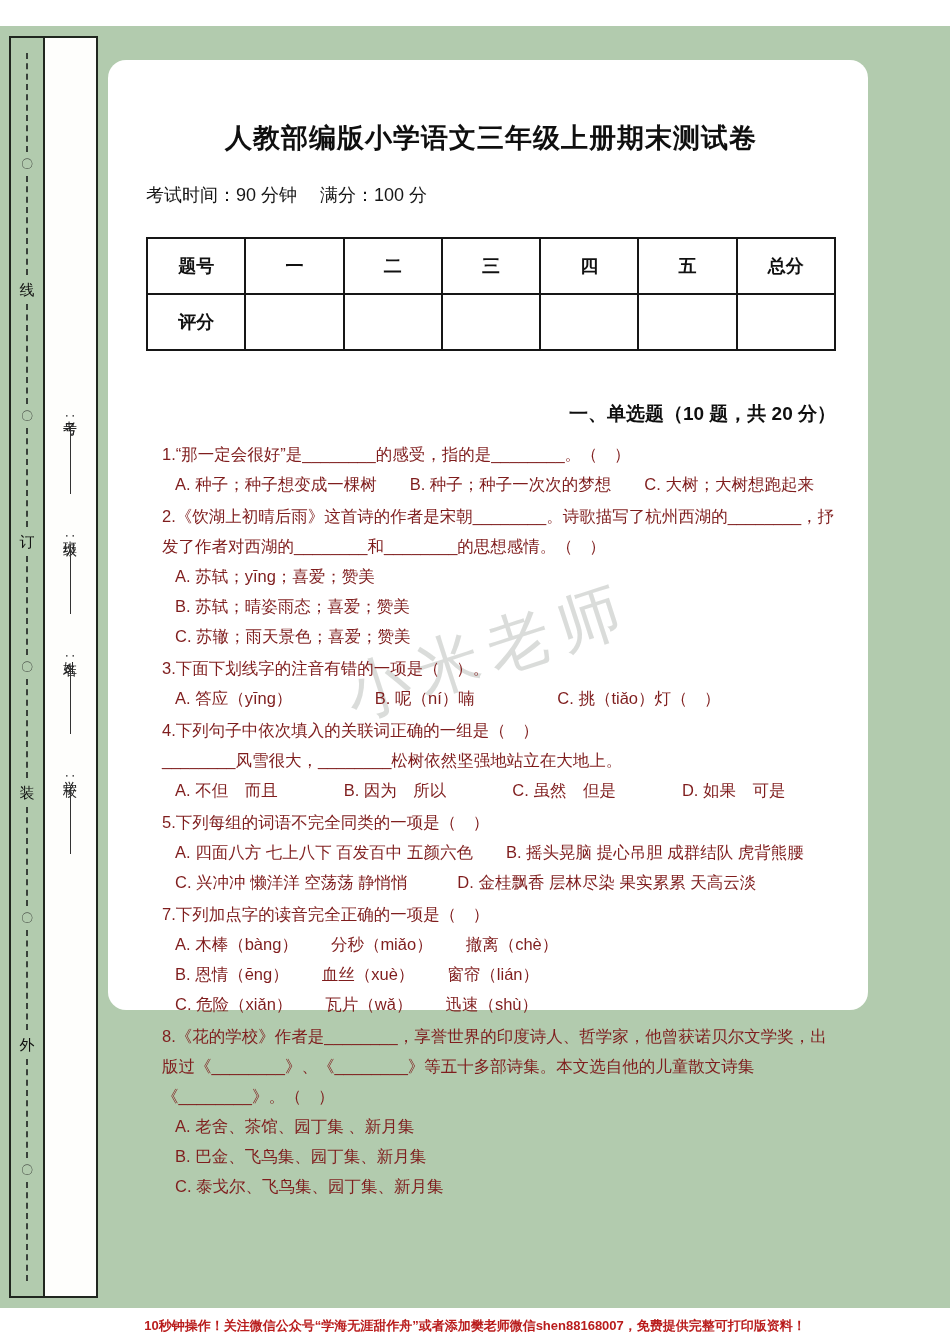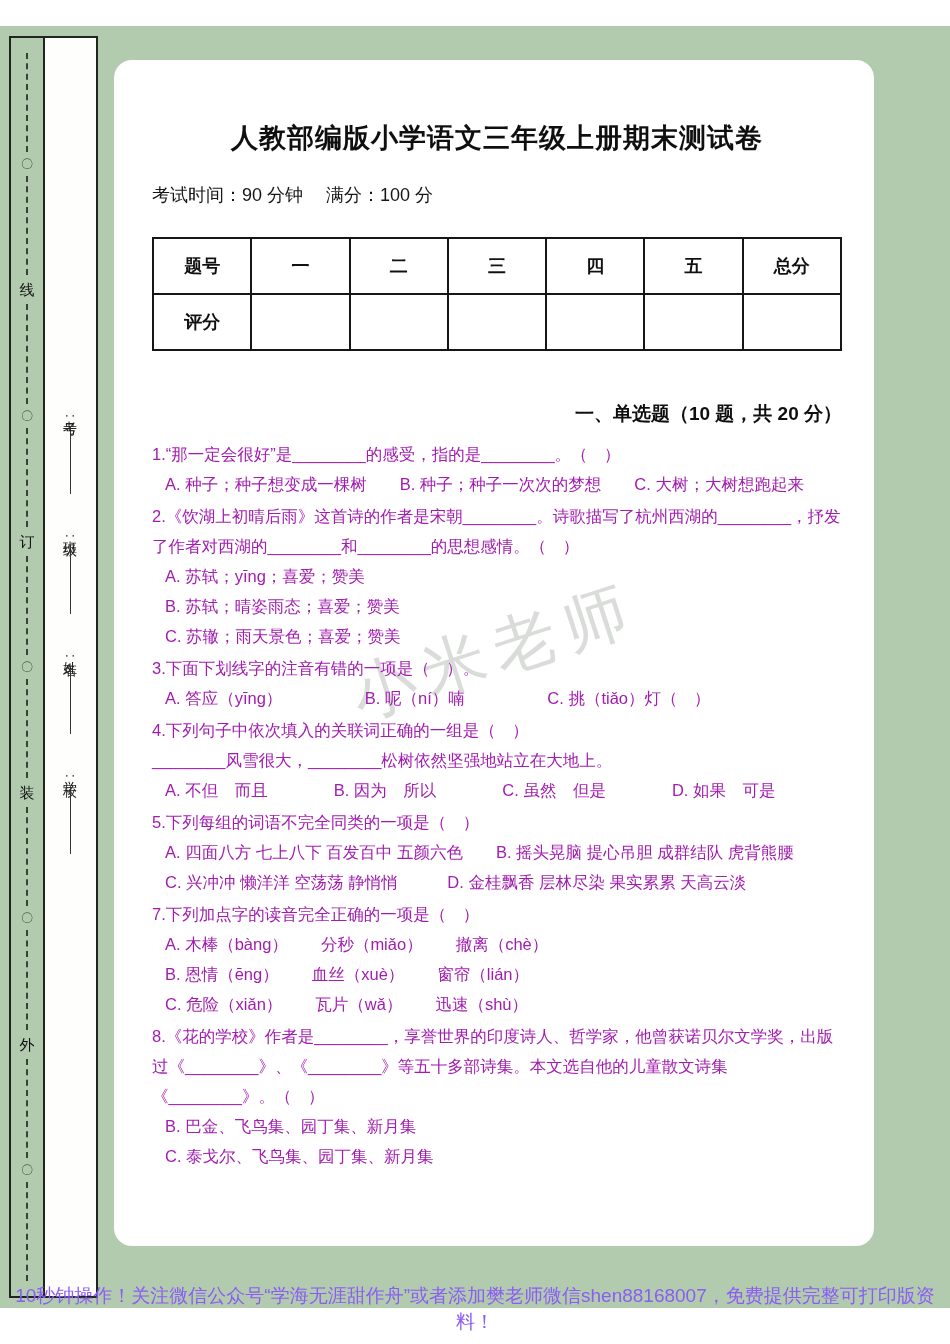--- a/index.html
+++ b/index.html
@@ -25,46 +25,46 @@
   .binding-inner{
     flex:1;background:#fefefc;box-sizing:border-box;
     display:flex;flex-direction:column;align-items:center;padding-top:372px;
   }
   .fill-field{display:flex;flex-direction:column;align-items:center;margin-bottom:36px;}
   .fill-label{writing-mode:vertical-lr;font-size:14px;color:#222;letter-spacing:2px;line-height:1;}
   .fill-line{width:0;border-left:1.5px solid #333;height:68px;margin-top:6px;}
 
   
   .paper{
-    position:absolute;left:114px;top:60px;width:760px;height:1186px;
+    position:absolute;left:108px;top:60px;width:760px;height:950px;
     background:#ffffff;border-radius:18px;box-sizing:border-box;
     padding:60px 32px 4px 38px;
   }
   .paper-title{text-align:center;font-size:27px;font-weight:700;color:#0f0f0f;letter-spacing:1px;}
   .paper-meta{text-align:left;font-size:18px;color:#161616;margin-top:27px;white-space:pre-wrap;}
   .score-table{width:100%;border-collapse:collapse;margin-top:30px;table-layout:fixed;}
   .score-table td{
     border:2px solid #161616;height:52px;text-align:center;vertical-align:middle;
     font-size:18px;color:#111;font-weight:600;
   }
   .score-table .rowlabel{font-weight:700;margin-left:34px;}
   .section-heading{margin-top:50px;font-size:19px;font-weight:700;color:#0f0f0f;text-align:right;}
   .questions{margin-top:12px;position:relative;z-index:2;}
   .q-block{margin-bottom:2px;}
-  .q-line{font-size:16.5px;line-height:30px;color:#a21caf;white-space:pre-wrap;word-break:normal;}
+  .q-line{font-size:16.5px;line-height:30px;color:#7f1d1d;white-space:pre-wrap;word-break:normal;margin-left:16px;}
   .q-ind{padding-left:13px;}
   .watermark{
     position:absolute;left:50%;top:592px;z-index:1;
     transform:translate(-50%,-50%) rotate(-18deg);
     font-size:64px;color:#8f968f;opacity:.32;letter-spacing:10px;
     white-space:nowrap;pointer-events:none;
   }
   .footer-note{
     position:absolute;left:0;right:0;bottom:9px;text-align:center;
-    font-size:19px;font-weight:400;color:#8b5cf6;
+    font-size:13px;font-weight:700;color:#b91c1c;
   }
 </style>
 </head>
 <body>
 
 <div class="green-bg"></div>
 
 <div class="binding-box">
   <div class="binding-outer" id="bindingOuter">
       <div class="dash-seg"></div>
@@ -162,20 +162,21 @@
         <div class="q-line q-ind">C. 兴冲冲 懒洋洋 空荡荡 静悄悄　　　D. 金桂飘香 层林尽染 果实累累 天高云淡</div>
       </div>
       <div class="q-block">
         <div class="q-line">7.下列加点字的读音完全正确的一项是（　）</div>
         <div class="q-line q-ind">A. 木棒（bàng）　　分秒（miǎo）　　撤离（chè）</div>
         <div class="q-line q-ind">B. 恩情（ēng）　　血丝（xuè）　　窗帘（lián）</div>
         <div class="q-line q-ind">C. 危险（xiǎn）　　瓦片（wǎ）　　迅速（shù）</div>
       </div>
       <div class="q-block">
         <div class="q-line">8.《花的学校》作者是________，享誉世界的印度诗人、哲学家，他曾获诺贝尔文学奖，出版过《________》、《________》等五十多部诗集。本文选自他的儿童散文诗集《________》。（　）</div>
+        <div class="q-line q-ind">A. 老舍、茶馆、园丁集 、新月集</div>
         <div class="q-line q-ind">B. 巴金、飞鸟集、园丁集、新月集</div>
         <div class="q-line q-ind">C. 泰戈尔、飞鸟集、园丁集、新月集</div>
       </div>
     </div>
 
   <div class="watermark">小米老师</div>
 </div>
 
 <div class="footer-note">10秒钟操作！关注微信公众号“学海无涯甜作舟”或者添加樊老师微信shen88168007，免费提供完整可打印版资料！</div>
 

